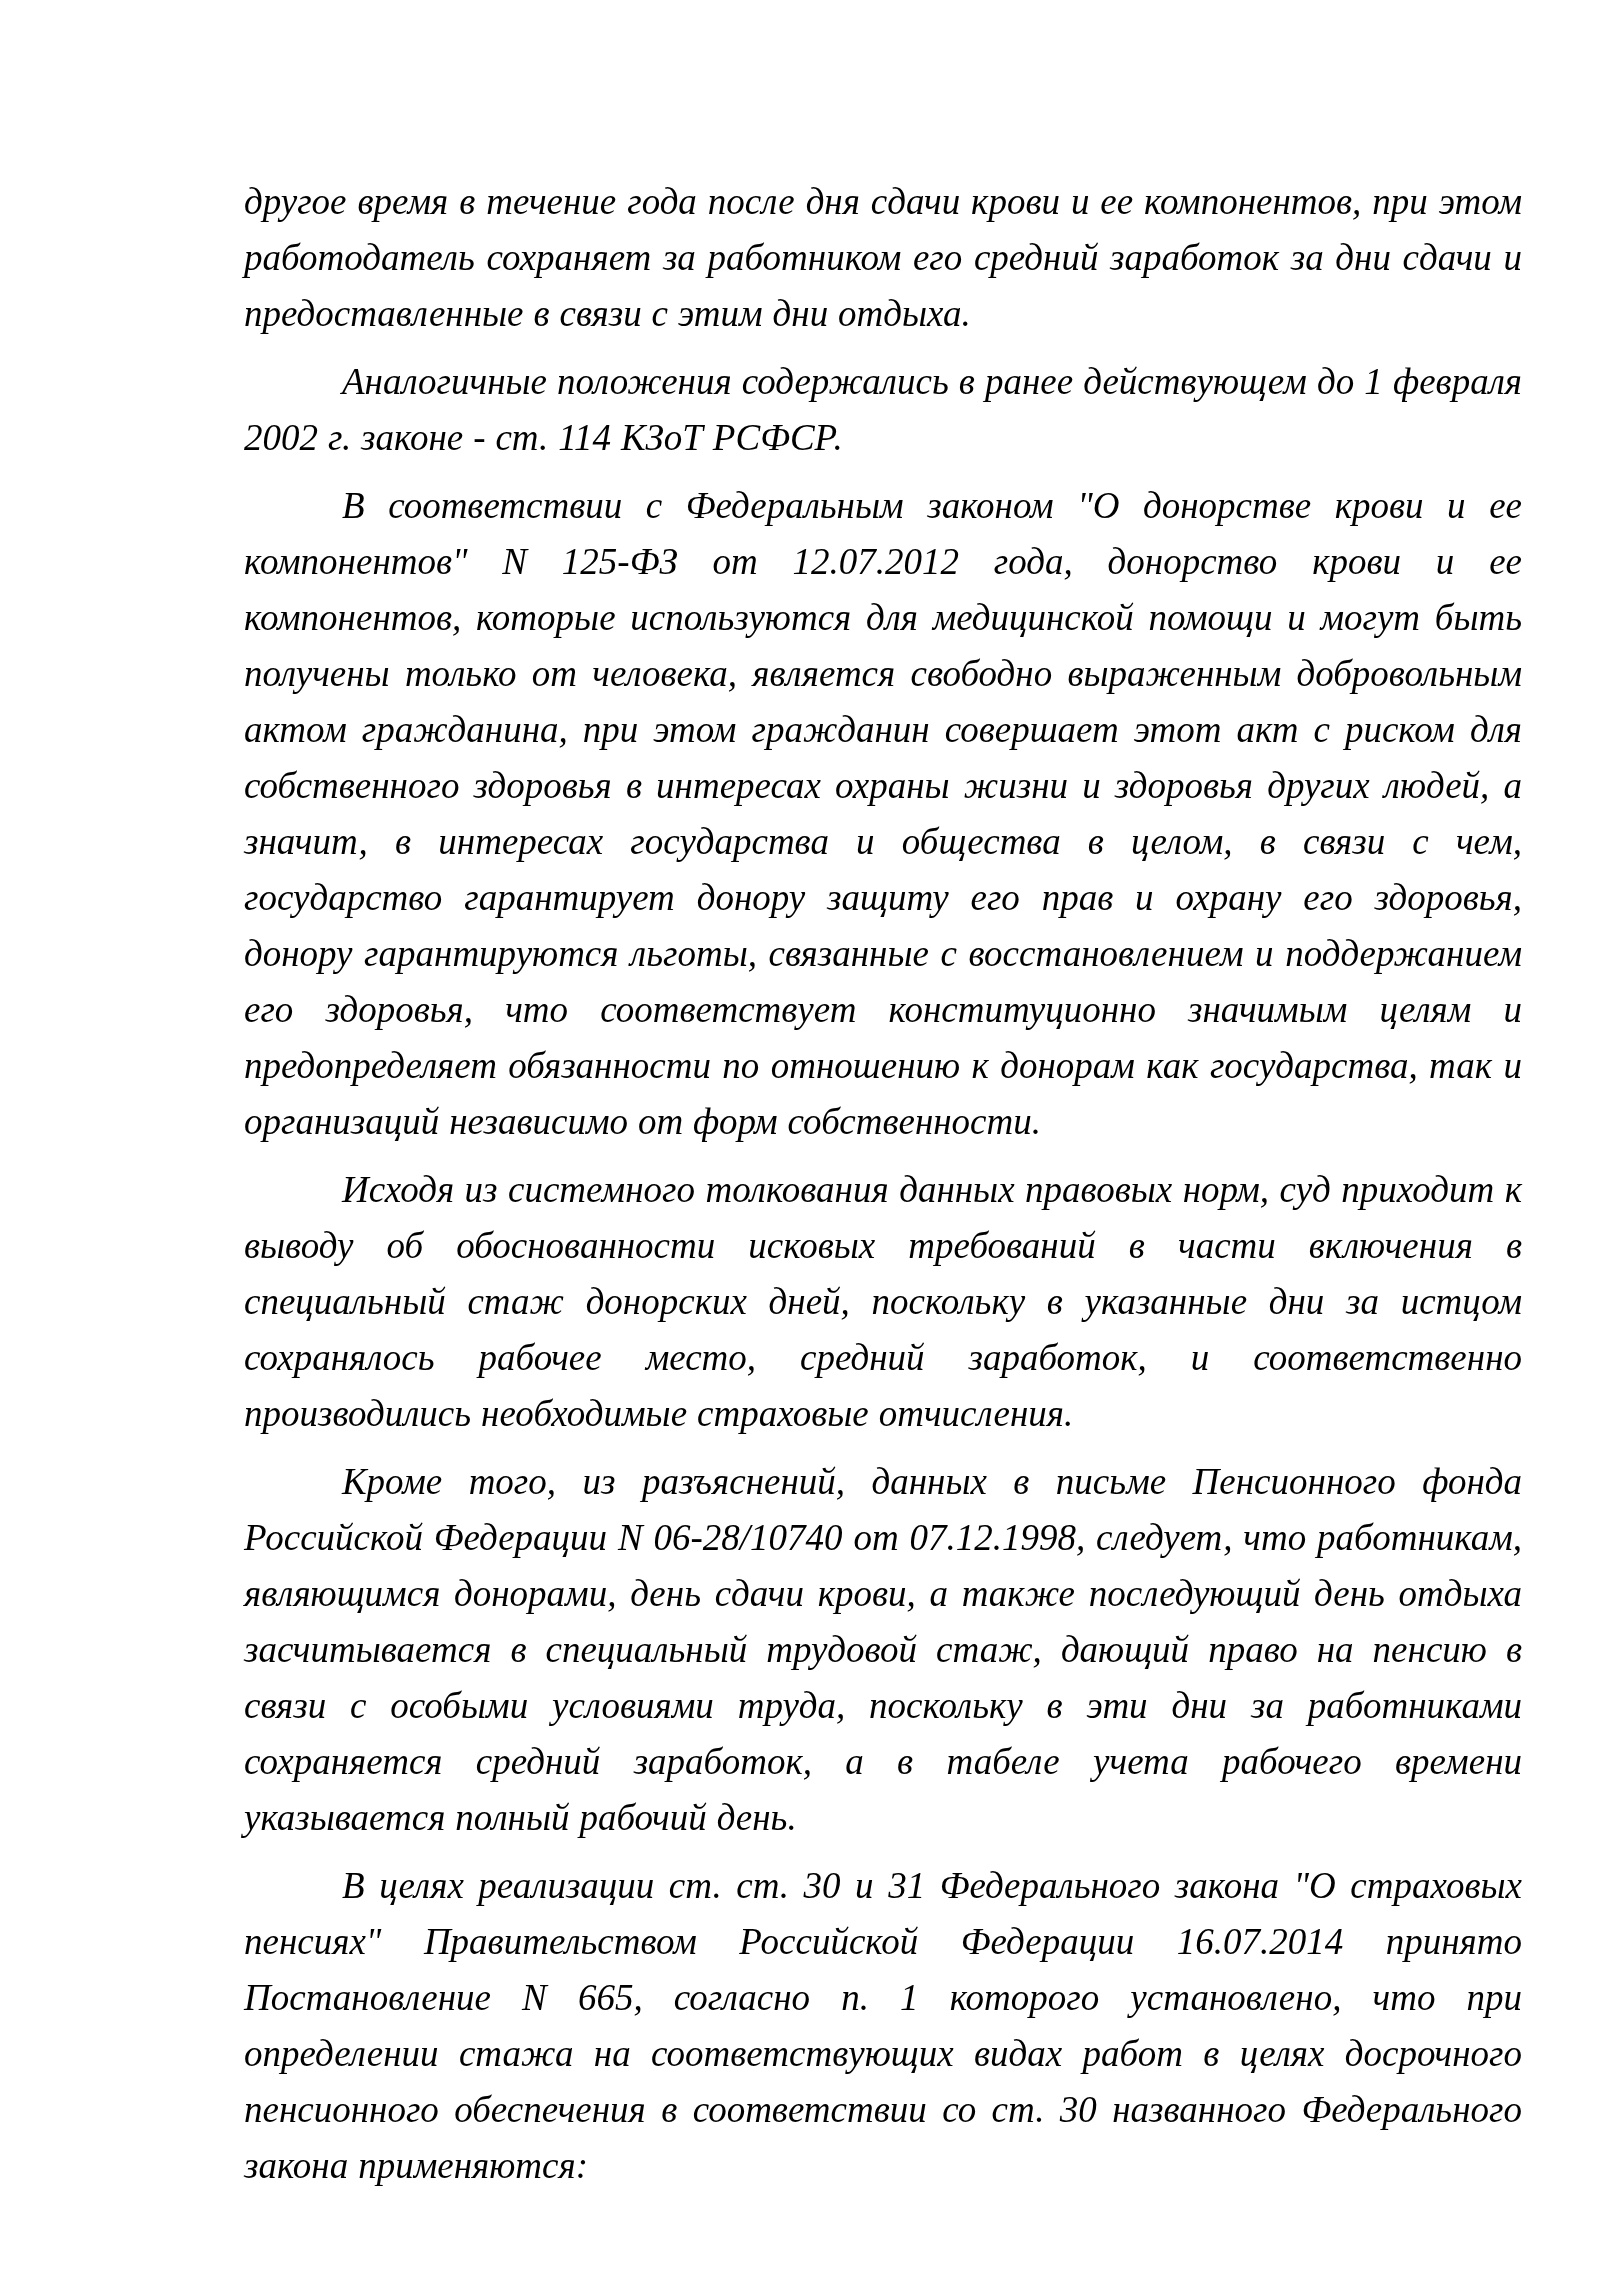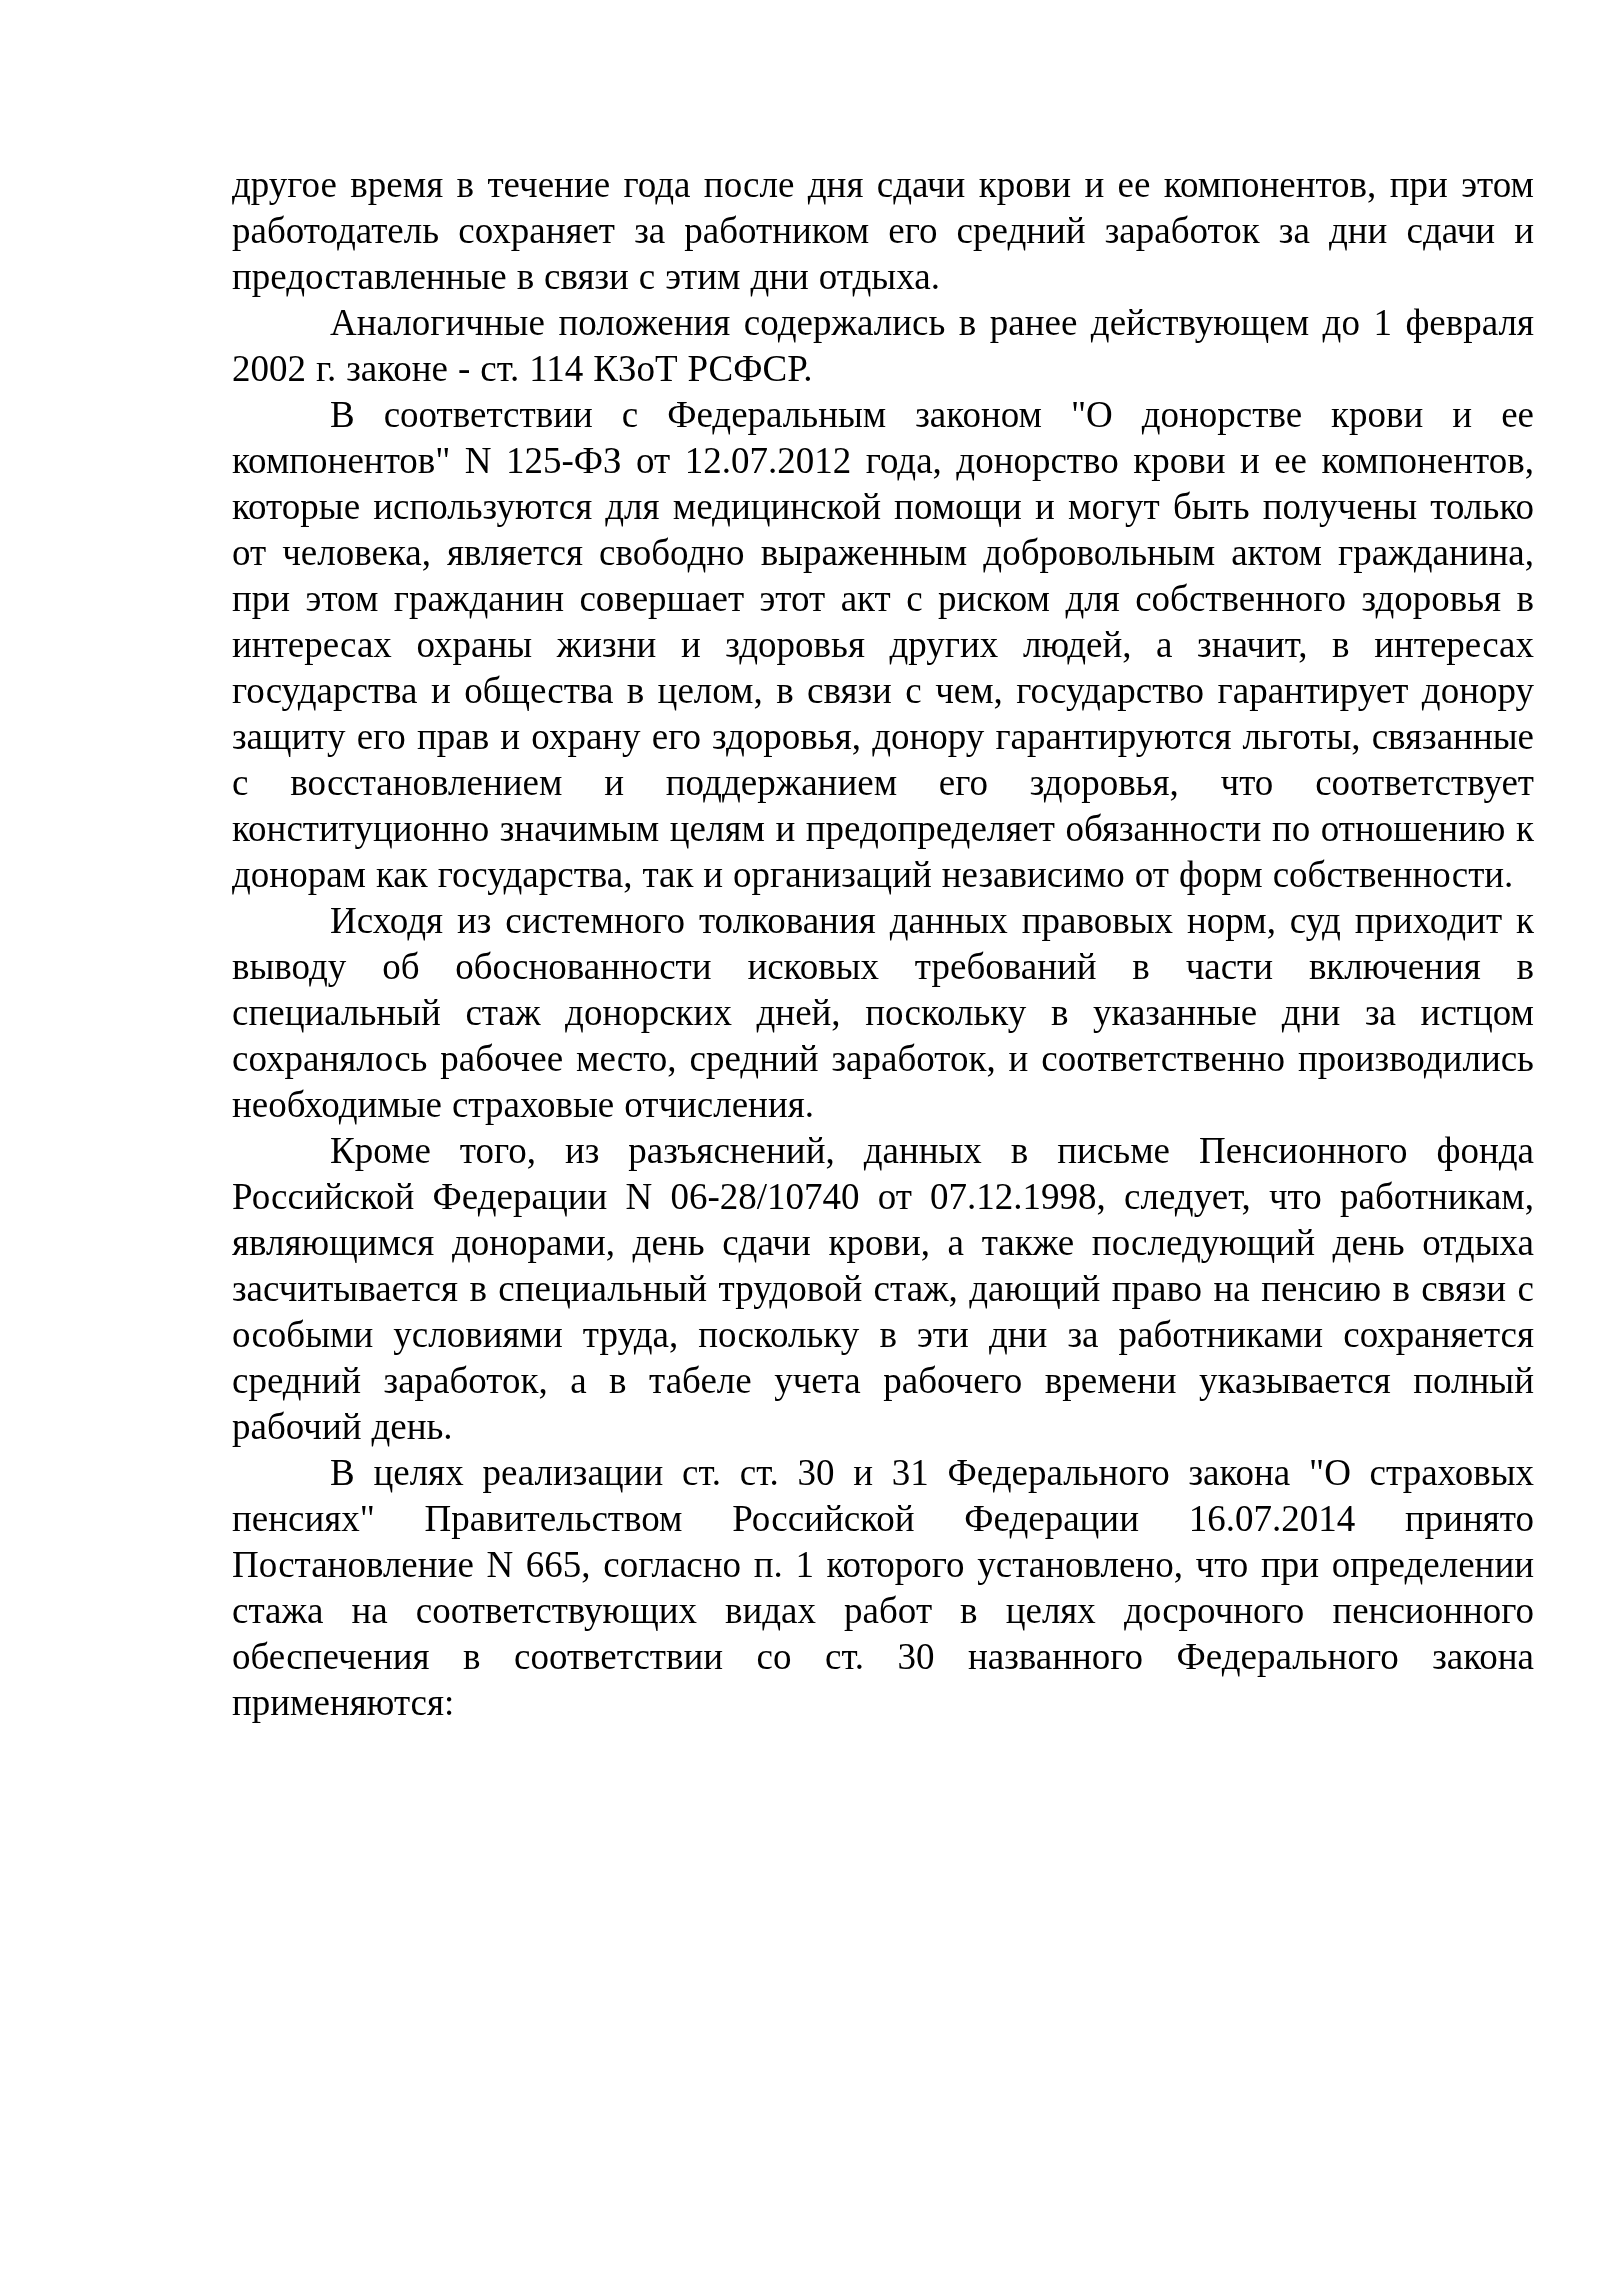--- a/index.html
+++ b/index.html
@@ -15,26 +15,27 @@
     overflow: hidden;
   }
   .page {
     box-sizing: border-box;
     width: 1623px;
     height: 2295px;
     background: #ffffff;
     padding: 162px 89px 105px 232px;
   }
   .para {
-    margin: 0;
+    margin: 12px;
     font-size: 37px;
-    line-height: 46px;
+    line-height: 56px;
     text-align: justify;
     text-indent: 98px;
     word-spacing: 0.7px;
+    font-style: italic;
   }
   .para.no-indent {
     text-indent: 0;
   }
 </style>
 </head>
 <body>
 
 <div class="page">
   <p class="para no-indent">другое время в течение года после дня сдачи крови и ее компонентов, при этом работодатель сохраняет за работником его средний заработок за дни сдачи и предоставленные в связи с этим дни отдыха.</p>

